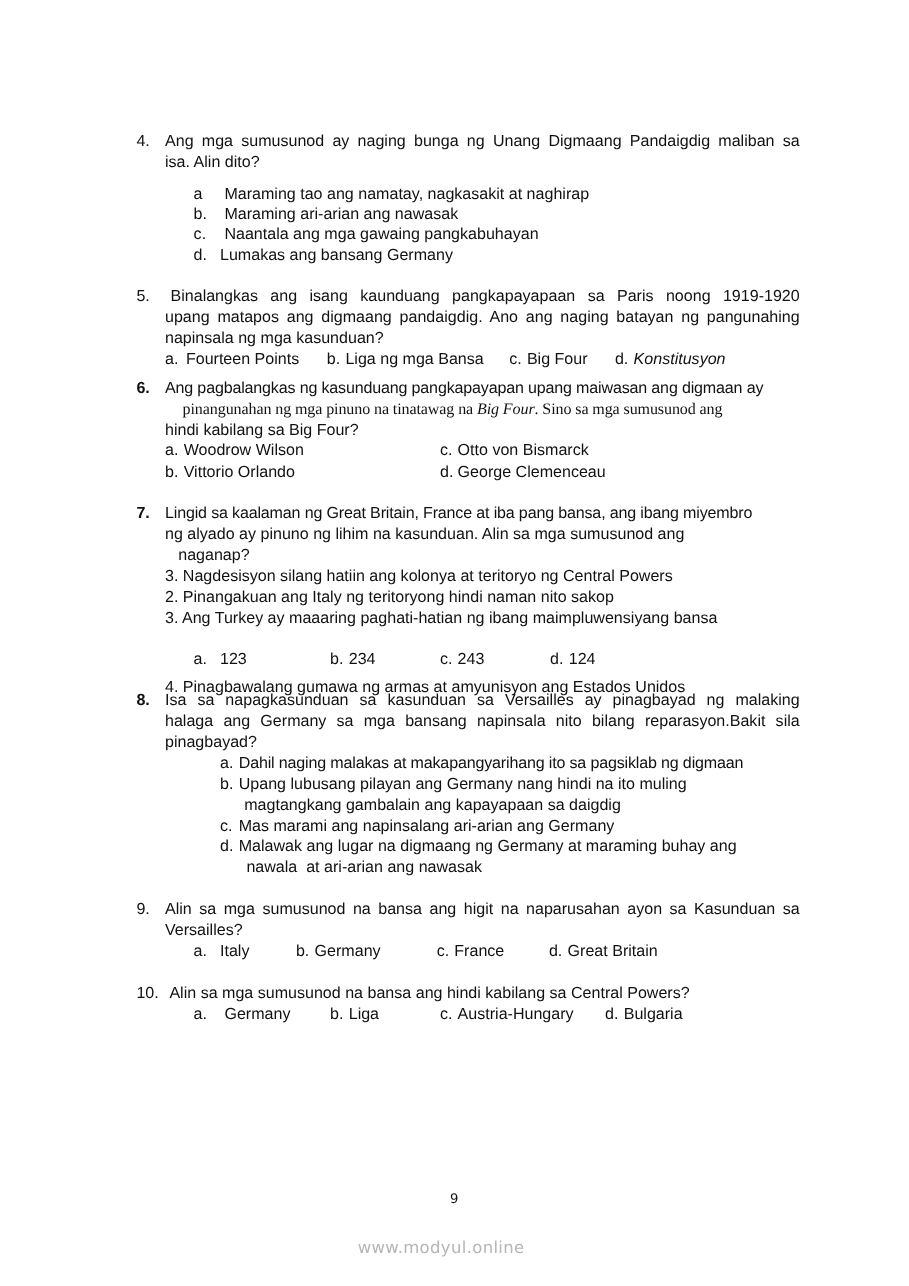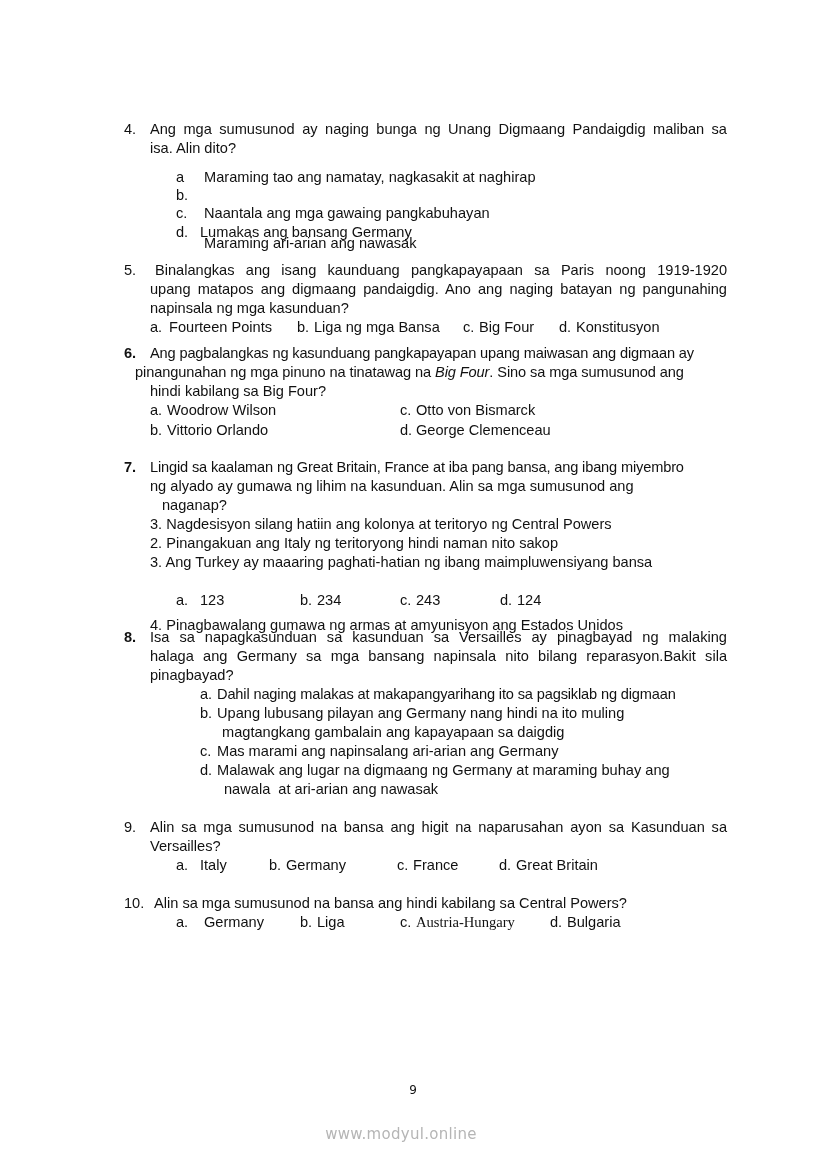--- a/index.html
+++ b/index.html
@@ -17,61 +17,61 @@
 </head>
 <body>
 
 <div>
   <span class="num" style="left:124px;top:120px;">4.</span>
   <span class="line just" style="left:150px;top:120px;width:577px;">Ang mga sumusunod ay naging bunga ng Unang Digmaang Pandaigdig maliban sa</span>
   <span class="line" style="left:150px;top:139px;">isa. Alin dito?</span>
   <span class="line" style="left:176px;top:168px;">a</span>
   <span class="line" style="left:204px;top:168px;">Maraming tao ang namatay, nagkasakit at naghirap</span>
   <span class="line" style="left:176px;top:186px;">b.</span>
-  <span class="line" style="left:204px;top:186px;margin-top:48px;">Maraming ari-arian ang nawasak</span>
+  <span class="line" style="left:204px;top:186px;">Maraming ari-arian ang nawasak</span>
   <span class="line" style="left:176px;top:204px;">c.</span>
   <span class="line" style="left:204px;top:204px;">Naantala ang mga gawaing pangkabuhayan</span>
   <span class="line" style="left:176px;top:223px;">d.</span>
   <span class="line" style="left:200px;top:223px;">Lumakas ang bansang Germany</span>
 </div>
 
 <div>
   <span class="num" style="left:124px;top:261px;">5.</span>
   <span class="line just" style="left:155px;top:261px;width:572px;">Binalangkas ang isang kaunduang pangkapayapaan sa Paris noong 1919-1920</span>
   <span class="line just" style="left:150px;top:280px;width:577px;">upang matapos ang digmaang pandaigdig. Ano ang naging batayan ng pangunahing</span>
   <span class="line" style="left:150px;top:299px;">napinsala ng mga kasunduan?</span>
   <span class="line" style="left:150px;top:318px;">a.</span>
   <span class="line" style="left:169px;top:318px;">Fourteen Points</span>
   <span class="line" style="left:297px;top:318px;">b.</span>
   <span class="line" style="left:314px;top:318px;">Liga ng mga Bansa</span>
   <span class="line" style="left:463px;top:318px;">c.</span>
   <span class="line" style="left:479px;top:318px;">Big Four</span>
   <span class="line" style="left:559px;top:318px;">d.</span>
-  <span class="line" style="left:576px;top:318px;">Konstitusyon</span>
+  <span class="line" style="left:576px;top:318px;font-style:italic;">Konstitusyon</span>
 </div>
 
 <div>
   <span class="num bold" style="left:124px;top:344px;">6.</span>
   <span class="line" style="left:150px;top:344px;letter-spacing:-0.15px;">Ang pagbalangkas ng kasunduang pangkapayapan upang maiwasan ang digmaan ay</span>
-  <span class="line" style="left:135px;top:363px;letter-spacing:-0.1px;"><span>pinangunahan ng mga pinuno na tinatawag na </span><i>Big Four</i><span>. Sino sa mga sumusunod ang</span></span>
+  <span class="line" style="left:166px;top:363px;letter-spacing:-0.1px;font-family:Liberation Serif, serif;"><span>pinangunahan ng mga pinuno na tinatawag na </span><i>Big Four</i><span>. Sino sa mga sumusunod ang</span></span>
   <span class="line" style="left:150px;top:382px;">hindi kabilang sa Big Four?</span>
   <span class="line" style="left:150px;top:401px;">a.</span>
   <span class="line" style="left:167px;top:401px;">Woodrow Wilson</span>
   <span class="line" style="left:150px;top:421px;">b.</span>
   <span class="line" style="left:167px;top:421px;">Vittorio Orlando</span>
   <span class="line" style="left:400px;top:401px;">c.</span>
   <span class="line" style="left:416px;top:401px;">Otto von Bismarck</span>
   <span class="line" style="left:400px;top:421px;">d.</span>
   <span class="line" style="left:416px;top:421px;">George Clemenceau</span>
 </div>
 
 <div>
   <span class="num bold" style="left:124px;top:458px;">7.</span>
   <span class="line" style="left:150px;top:458px;letter-spacing:-0.15px;">Lingid sa kaalaman ng Great Britain, France at iba pang bansa, ang ibang miyembro</span>
-  <span class="line" style="left:150px;top:477px;">ng alyado ay gumawa ng lihim na kasunduan. Alin sa mga sumusunod ang</span>
+  <span class="line" style="left:150px;top:477px;">ng alyado ay pinuno ng lihim na kasunduan. Alin sa mga sumusunod ang</span>
   <span class="line" style="left:162px;top:496px;">naganap?</span>
   <span class="line" style="left:150px;top:515px;">3. Nagdesisyon silang hatiin ang kolonya at teritoryo ng Central Powers</span>
   <span class="line" style="left:150px;top:534px;">2. Pinangakuan ang Italy ng teritoryong hindi naman nito sakop</span>
   <span class="line" style="left:150px;top:553px;">3. Ang Turkey ay maaaring paghati-hatian ng ibang maimpluwensiyang bansa</span>
   <span class="line" style="left:150px;top:572px;margin-top:44px;">4. Pinagbawalang gumawa ng armas at amyunisyon ang Estados Unidos</span>
   <span class="line" style="left:176px;top:591px;">a.</span>
   <span class="line" style="left:200px;top:591px;">123</span>
   <span class="line" style="left:300px;top:591px;">b.</span>
   <span class="line" style="left:317px;top:591px;">234</span>
   <span class="line" style="left:400px;top:591px;">c.</span>
@@ -112,19 +112,19 @@
 </div>
 
 <div>
   <span class="num" style="left:124px;top:894px;">10.</span>
   <span class="line" style="left:154px;top:894px;">Alin sa mga sumusunod na bansa ang hindi kabilang sa Central Powers?</span>
   <span class="line" style="left:176px;top:913px;">a.</span>
   <span class="line" style="left:204px;top:913px;">Germany</span>
   <span class="line" style="left:300px;top:913px;">b.</span>
   <span class="line" style="left:317px;top:913px;">Liga</span>
   <span class="line" style="left:400px;top:913px;">c.</span>
-  <span class="line" style="left:416px;top:913px;font-family:Liberation Serif, serif;">Austria-Hungary</span>
+  <span class="line" style="left:416px;top:913px;">Austria-Hungary</span>
   <span class="line" style="left:550px;top:913px;">d.</span>
   <span class="line" style="left:567px;top:913px;">Bulgaria</span>
 </div>
 
 <div class="page-num">9</div>
 <div class="watermark">www.modyul.online</div>
 
 </body></html>

